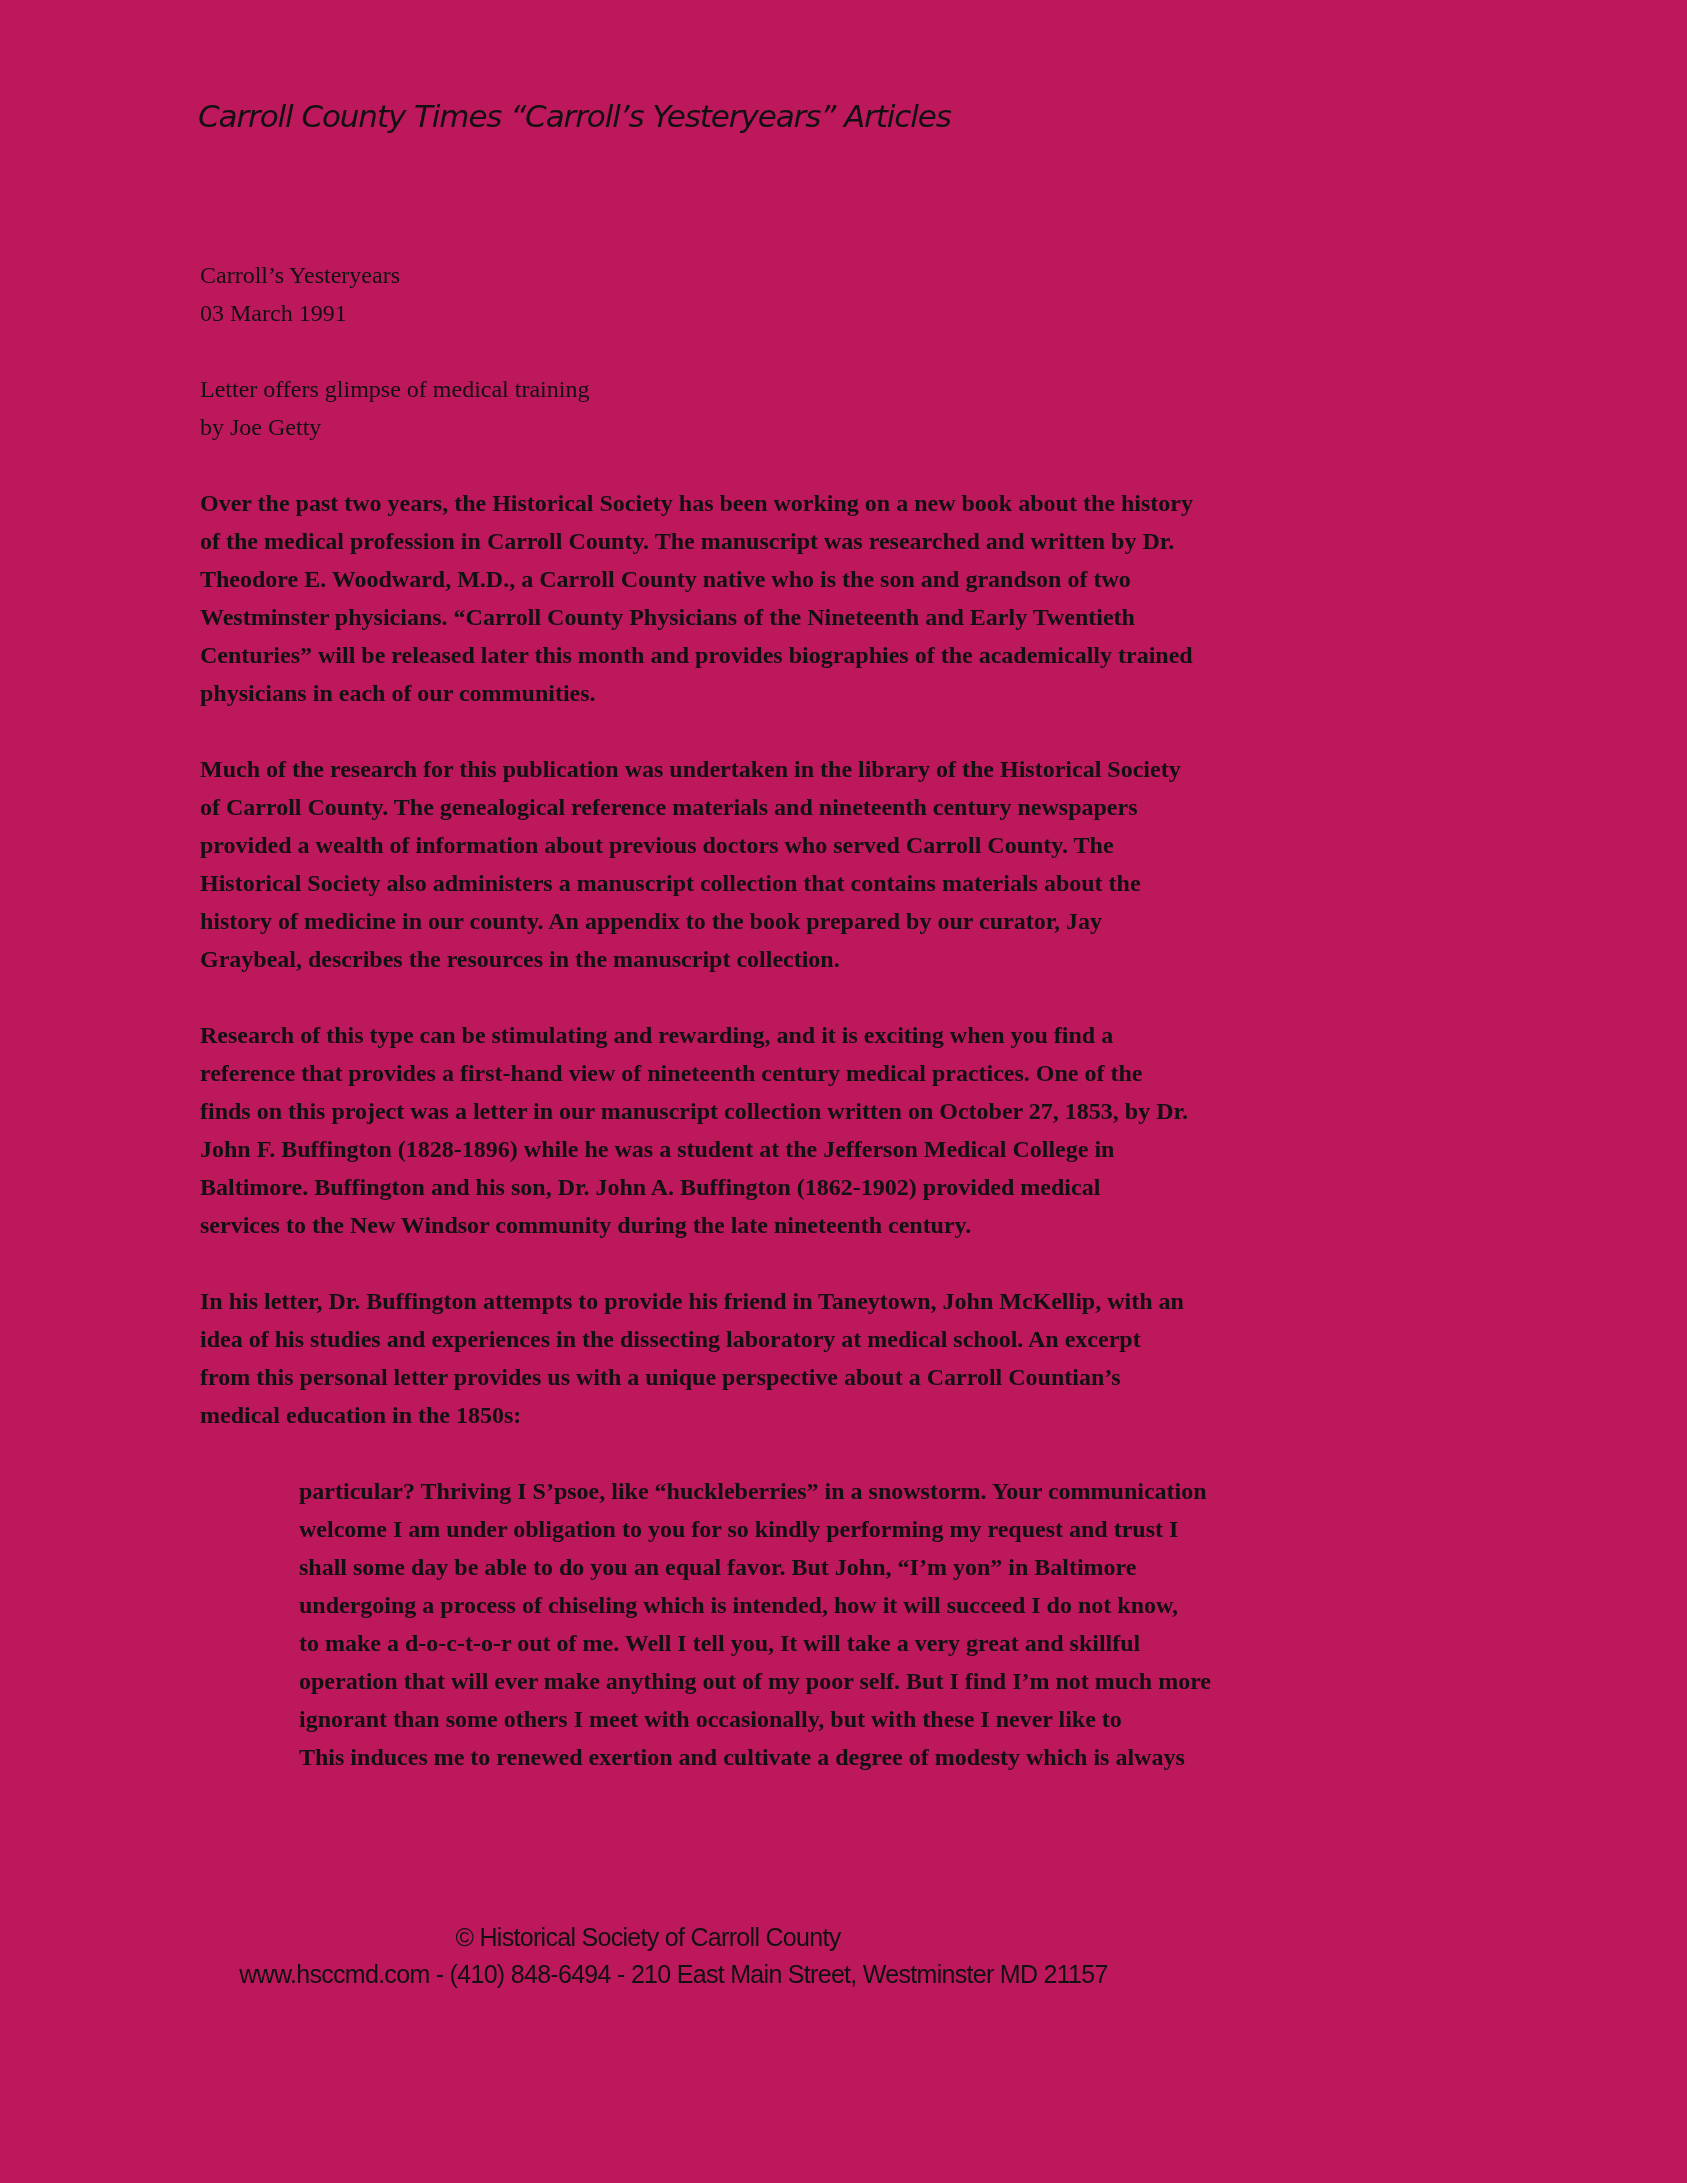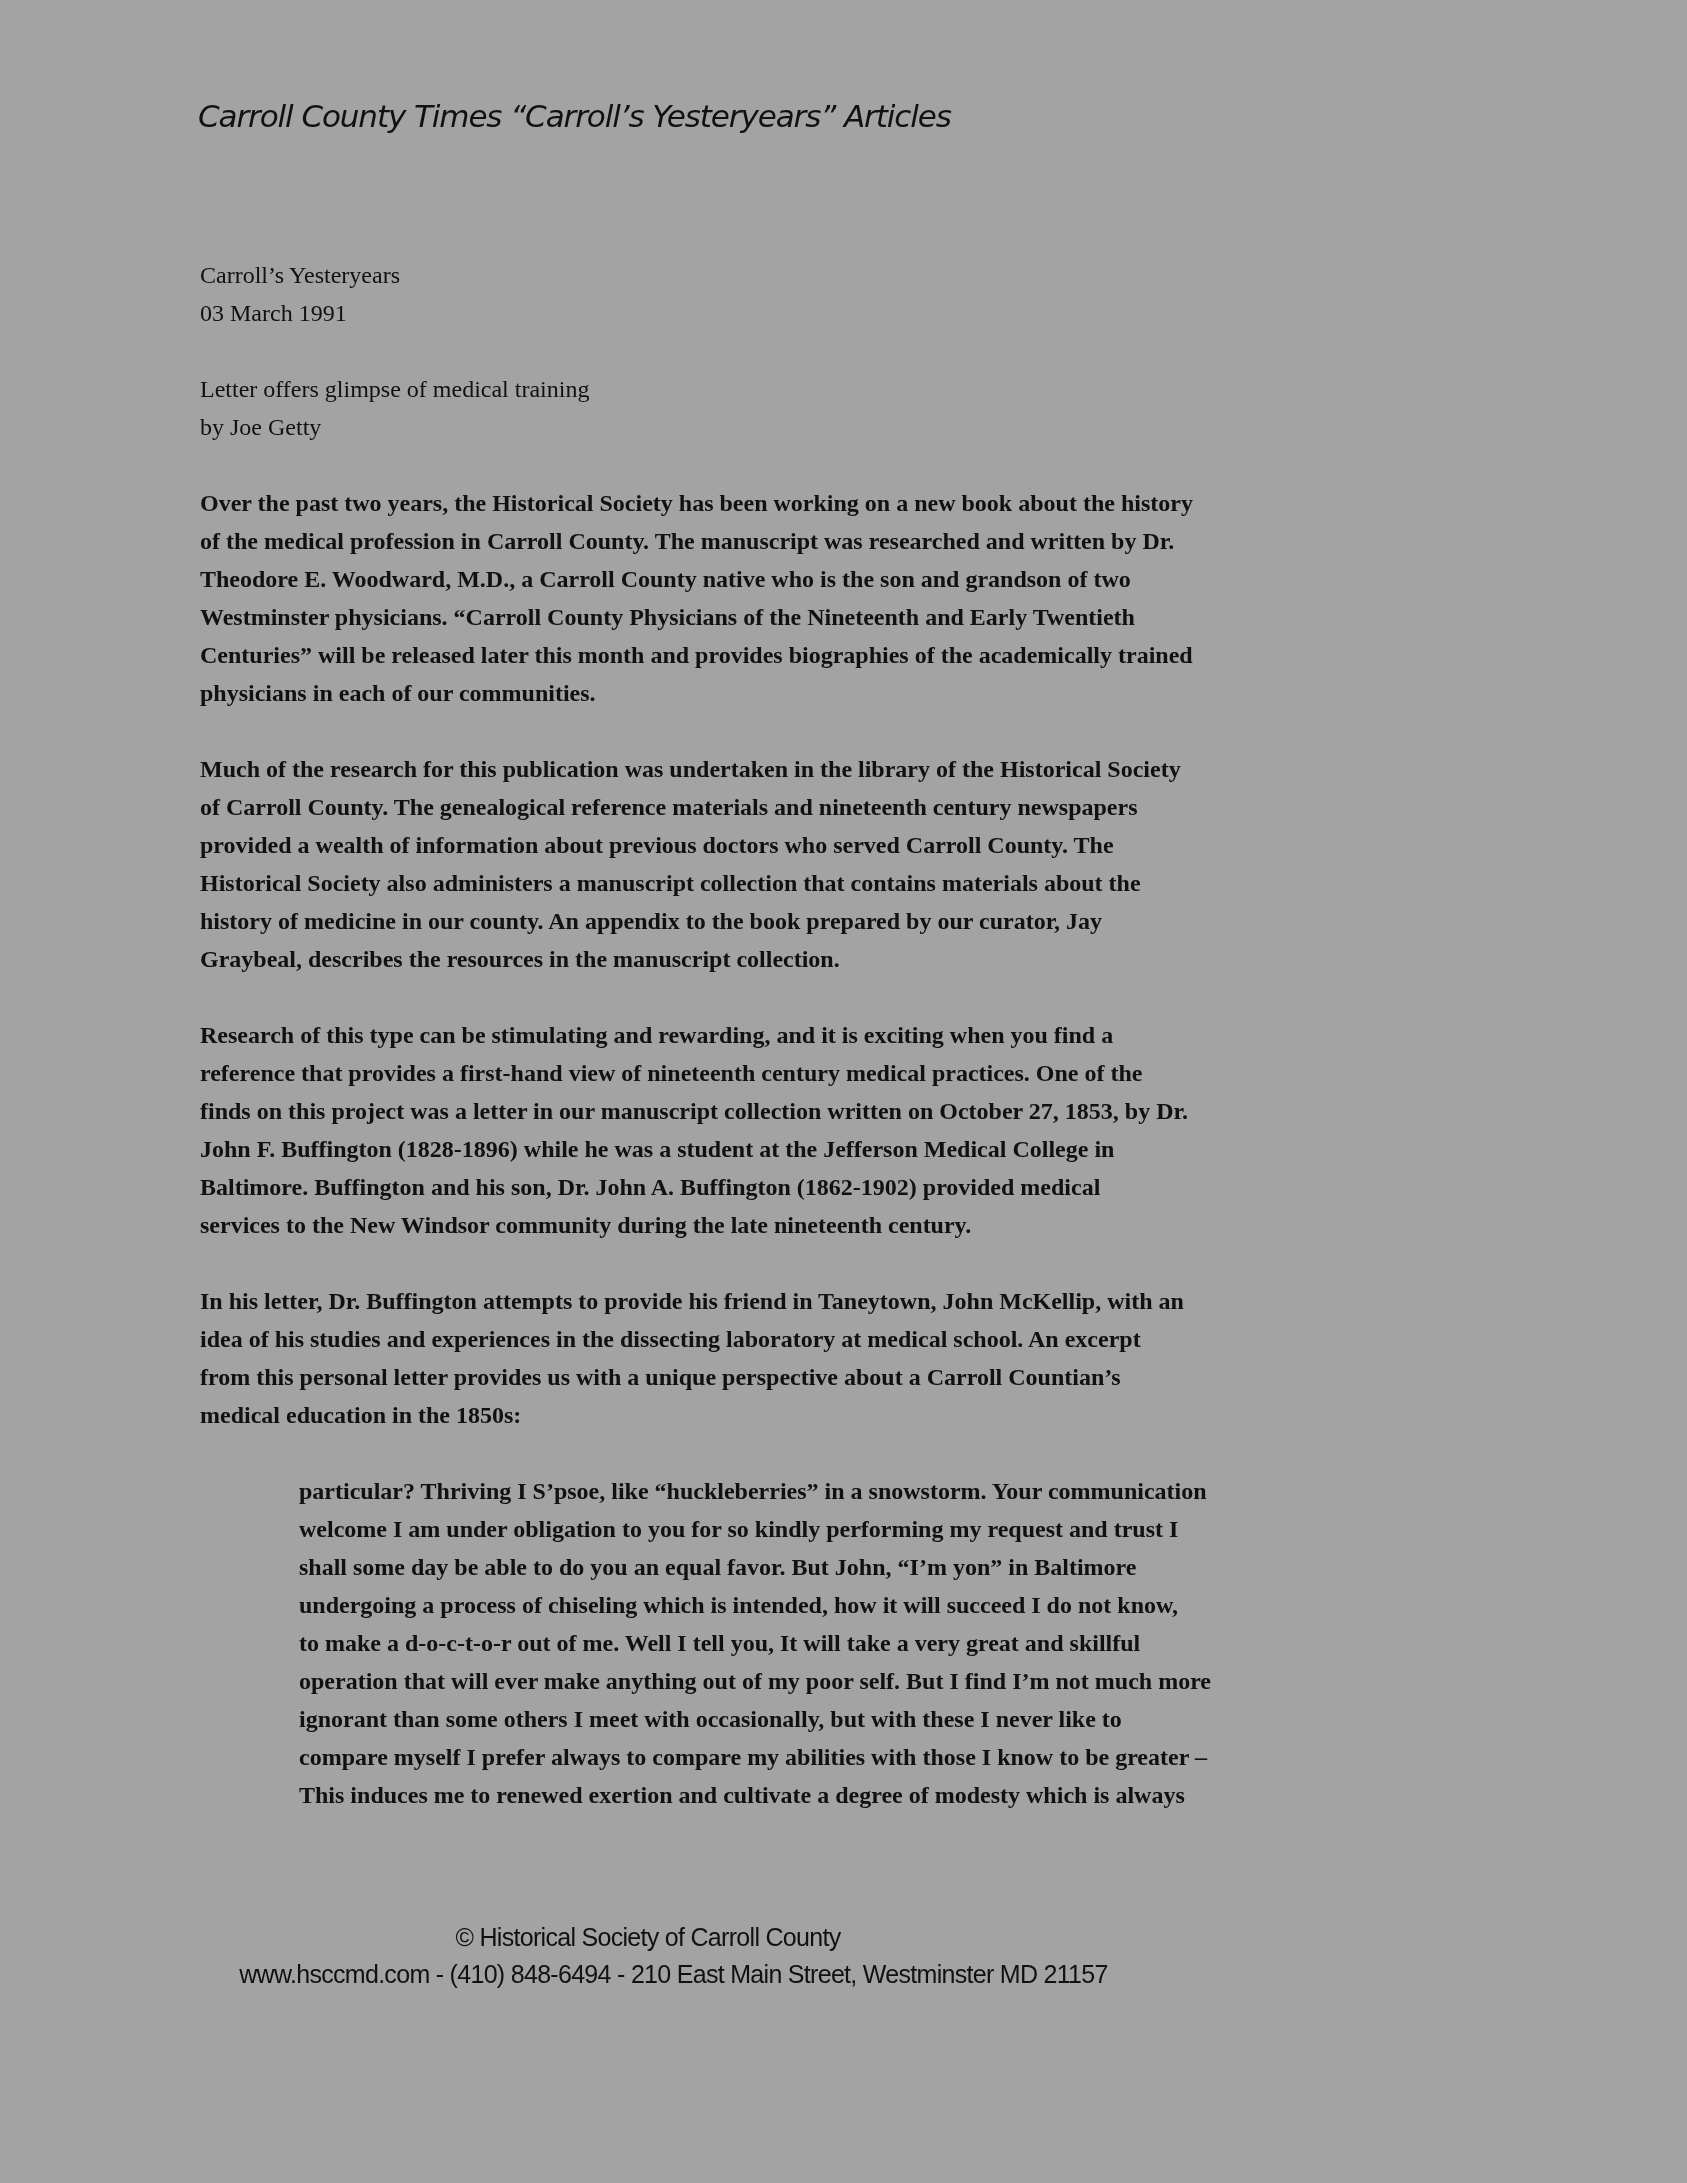--- a/index.html
+++ b/index.html
@@ -12,21 +12,21 @@
       height: 2183px;
       position: relative;
       overflow: hidden;
       color: #111111;
     }
     .page {
       position: absolute;
       left: 0; top: 0;
       width: 1687px;
       height: 2183px;
-      background: #a3a3a3;
+      background: #be185d;
     }
     .header-title {
       position: absolute;
       left: 198px;
       top: 98px;
       font-family: "DejaVu Sans", "Liberation Sans", sans-serif;
       font-style: italic;
       font-size: 31px;
       letter-spacing: -1.1px;
       color: #111;
@@ -136,21 +136,20 @@
     </div>
 
     <div class="quote">
       <span class="ln">particular? Thriving I S’psoe, like “huckleberries” in a snowstorm. Your communication</span>
       <span class="ln">welcome I am under obligation to you for so kindly performing my request and trust I</span>
       <span class="ln">shall some day be able to do you an equal favor. But John, “I’m yon” in Baltimore</span>
       <span class="ln">undergoing a process of chiseling which is intended, how it will succeed I do not know,</span>
       <span class="ln">to make a d-o-c-t-o-r out of me. Well I tell you, It will take a very great and skillful</span>
       <span class="ln">operation that will ever make anything out of my poor self. But I find I’m not much more</span>
       <span class="ln">ignorant than some others I meet with occasionally, but with these I never like to</span>
-      <span class="ln">compare myself I prefer always to compare my abilities with those I know to be greater –</span>
       <span class="ln">This induces me to renewed exertion and cultivate a degree of modesty which is always</span>
     </div>
 
   </div>
 
   <div class="footer">
     <span class="copyright">© Historical Society of Carroll County</span>
     <span class="contact">www.hsccmd.com - (410) 848-6494 - 210 East Main Street, Westminster MD 21157</span>
   </div>
 

